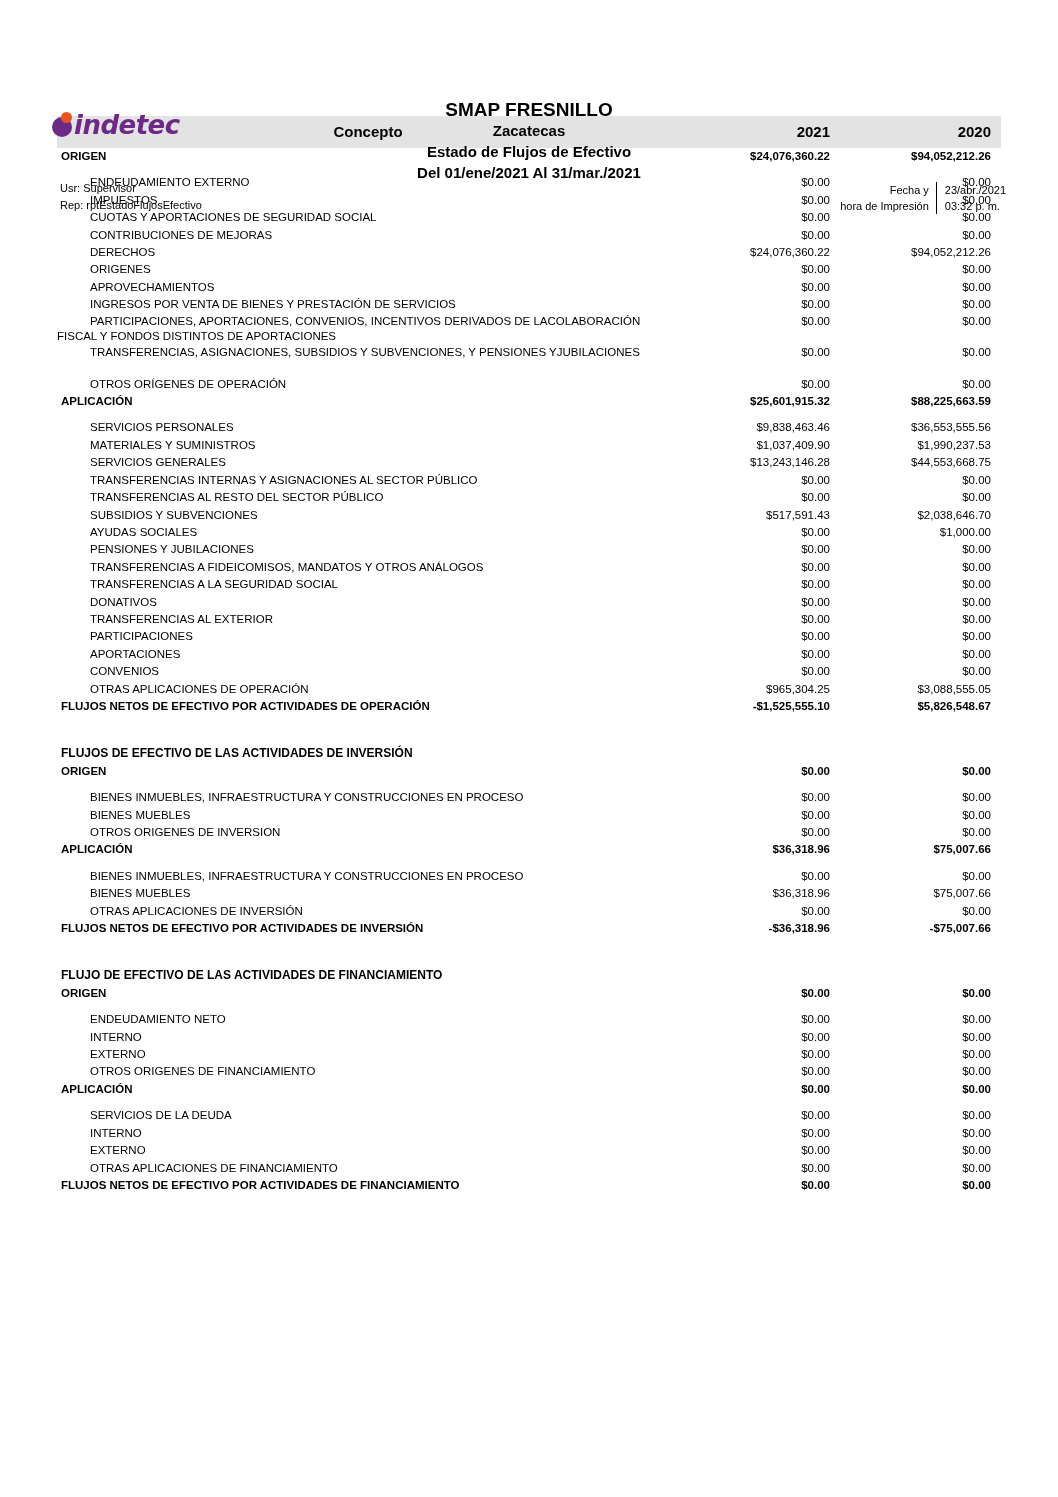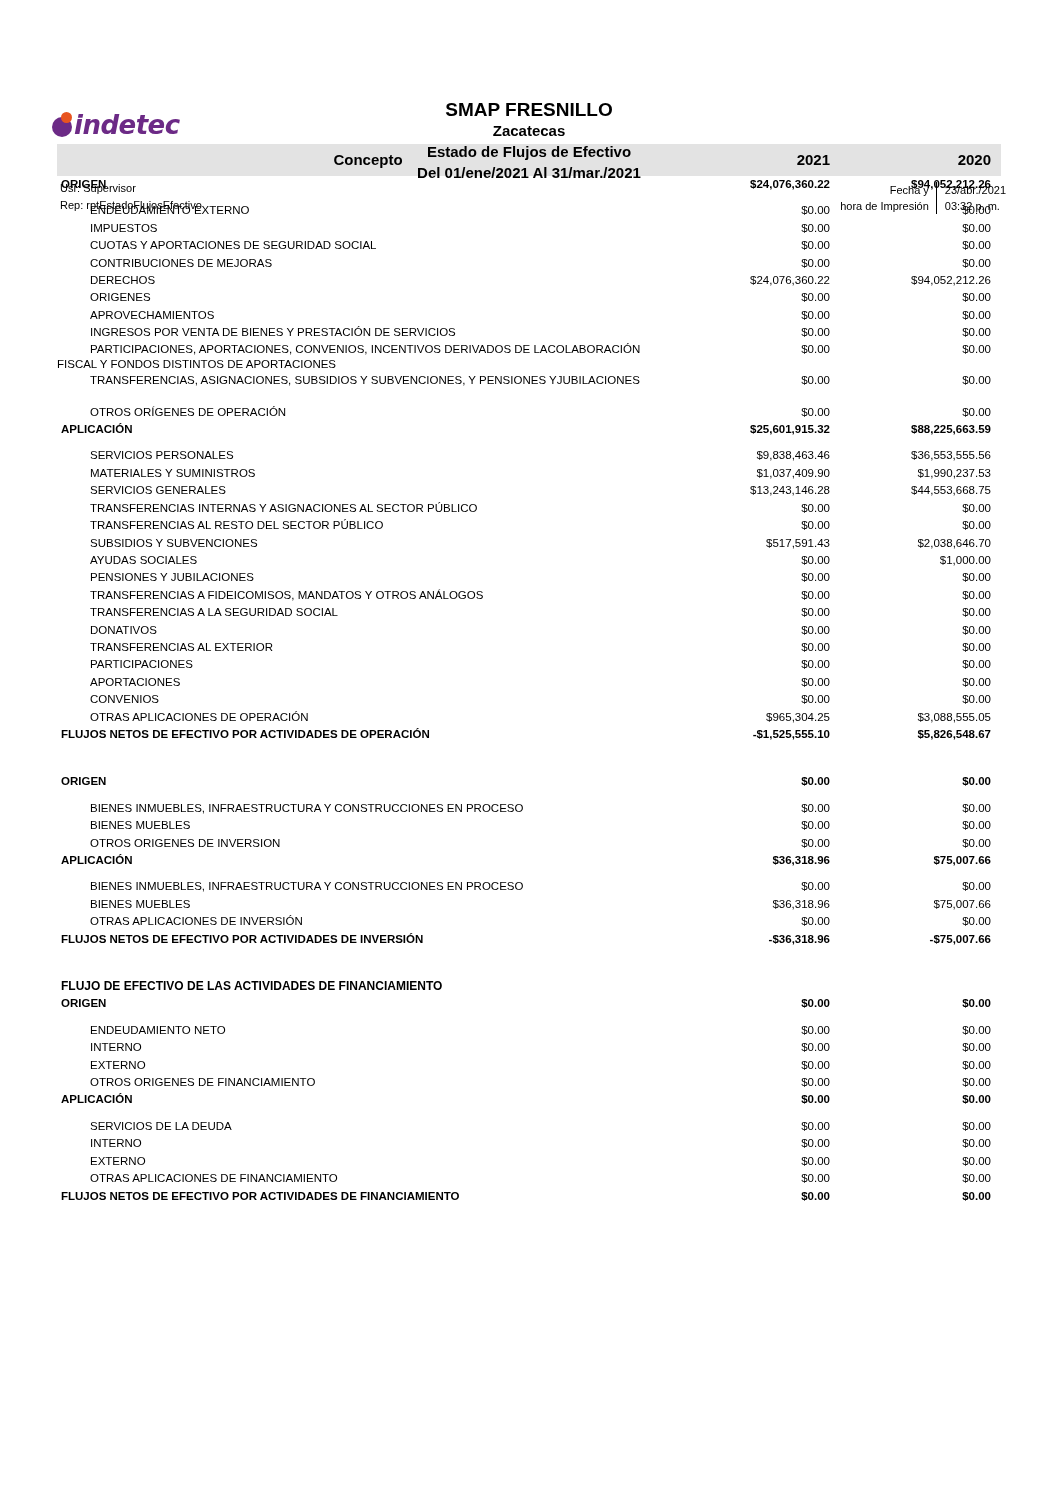--- a/index.html
+++ b/index.html
@@ -18,21 +18,21 @@
     position: relative;
     width: 1058px;
     min-height: 1497px;
     padding: 0;
     box-sizing: border-box;
   }
 
   
   .header {
     position: relative;
-    height: 144px;
+    height: 116px;
   }
   .logo {
     position: absolute;
     left: 52px;
     top: 106px;
     width: 140px;
     height: 38px;
     display: flex;
     align-items: center;
   }
@@ -403,20 +403,25 @@
         </tr>
         <tr class="row">
           <td class="concept"><span class="lvl-total">FLUJOS NETOS DE EFECTIVO POR ACTIVIDADES DE OPERACIÓN</span></td>
           <td class="num bold">-$1,525,555.10</td>
           <td class="num bold">$5,826,548.67</td>
         </tr>
         <tr class="spacer-lg">
           <td colspan="3"></td>
         </tr>
         <tr class="row">
+          <td class="concept"><span class="lvl-section">FLUJOS DE EFECTIVO DE LAS ACTIVIDADES DE INVERSIÓN</span></td>
+          <td class="num bold"></td>
+          <td class="num bold"></td>
+        </tr>
+        <tr class="row">
           <td class="concept"><span class="lvl-group">ORIGEN</span></td>
           <td class="num bold">$0.00</td>
           <td class="num bold">$0.00</td>
         </tr>
         <tr class="spacer">
           <td colspan="3"></td>
         </tr>
         <tr class="row">
           <td class="concept"><span class="lvl-item">BIENES INMUEBLES, INFRAESTRUCTURA Y CONSTRUCCIONES EN PROCESO</span></td>
           <td class="num normal">$0.00</td>

